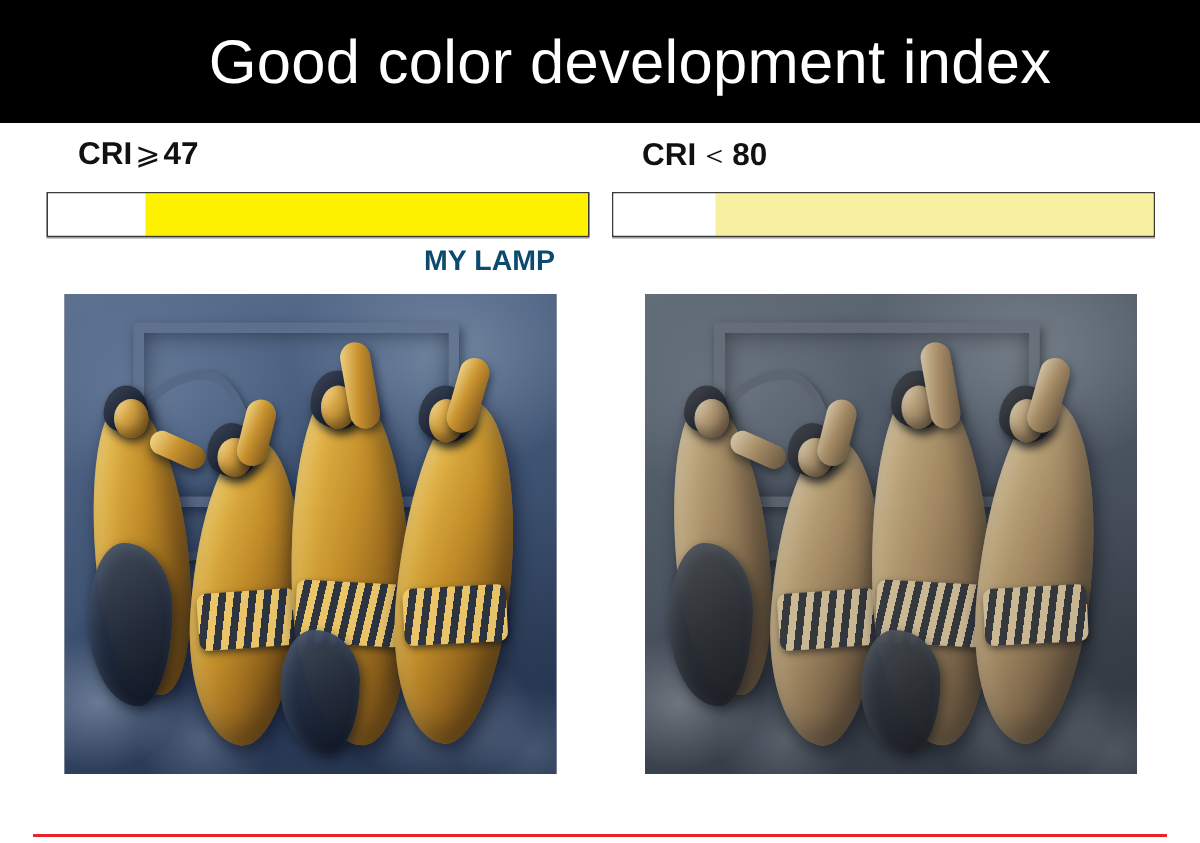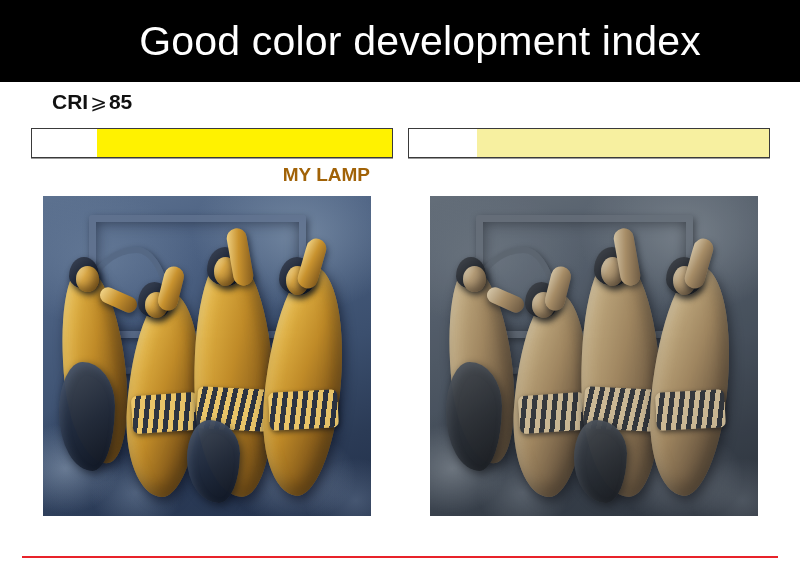--- a/index.html
+++ b/index.html
@@ -85,21 +85,21 @@
     height: 100%;
     flex: 1 1 auto;
   }
 
   
   .lamp-label {
     position: absolute;
     top: 82px;
     font-size: 19px;
     font-weight: bold;
-    color: #a16207;
+    color: #0c4a6e;
     white-space: nowrap;
     font-family: "Liberation Sans", sans-serif;
   }
   #lamp-label-left  { right: 30px; }
   #lamp-label-right { right: 30px; }
 
   
   .photo {
     position: absolute;
     top: 114px;
@@ -217,21 +217,21 @@
 </head>
 <body>
 
 <div id="title-bar" style="background: rgb(0, 0, 0);">
   <div id="title-text" style="color: rgb(255, 255, 255);">Good color development index</div>
 </div>
 
 <div class="panel" id="panel-left">
 
   <div class="cri-label" id="cri-label-left">
-    <span>CRI</span><span class="cri-op">⩾</span><span>85</span>
+    <span>CRI</span><span class="cri-op">⩾</span><span>47</span>
   </div>
 
   <div class="bar" id="bar-left" style="border-color: rgb(58, 58, 58);">
     <div class="bar-seg-white" style="width: 18%; flex: 0 0 18%; background: rgb(255, 255, 255);"></div>
     <div class="bar-seg-fill" style="background: rgb(255, 242, 0);"></div>
   </div>
 
   <div class="lamp-label" id="lamp-label-left">MY LAMP</div>
 
   <div class="photo" id="photo-left">
@@ -265,20 +265,23 @@
       <div class="head" style="left:74%; top:22%; width:7%;  height:9%;"></div>
       <div class="arm" style="left:79%; top:13%; width:6%;  height:16%; transform:rotate(16deg);"></div>
       <div class="skirt-band" style="left:69%; top:61%; width:21%; height:12%; transform:rotate(-3deg);"></div>
     </div>
   </div>
 
 </div>
 
 <div class="panel" id="panel-right">
 
+  <div class="cri-label" id="cri-label-right">
+    <span>CRI</span><span class="cri-op">＜</span><span>80</span>
+  </div>
 
   <div class="bar" id="bar-right" style="border-color: rgb(58, 58, 58);">
     <div class="bar-seg-white" style="width: 19%; flex: 0 0 19%; background: rgb(255, 255, 255);"></div>
     <div class="bar-seg-fill" style="background: rgb(247, 240, 160);"></div>
   </div>
 
 
   <div class="photo" id="photo-right">
     <div class="relief">
       <div class="relief-bg"></div>

